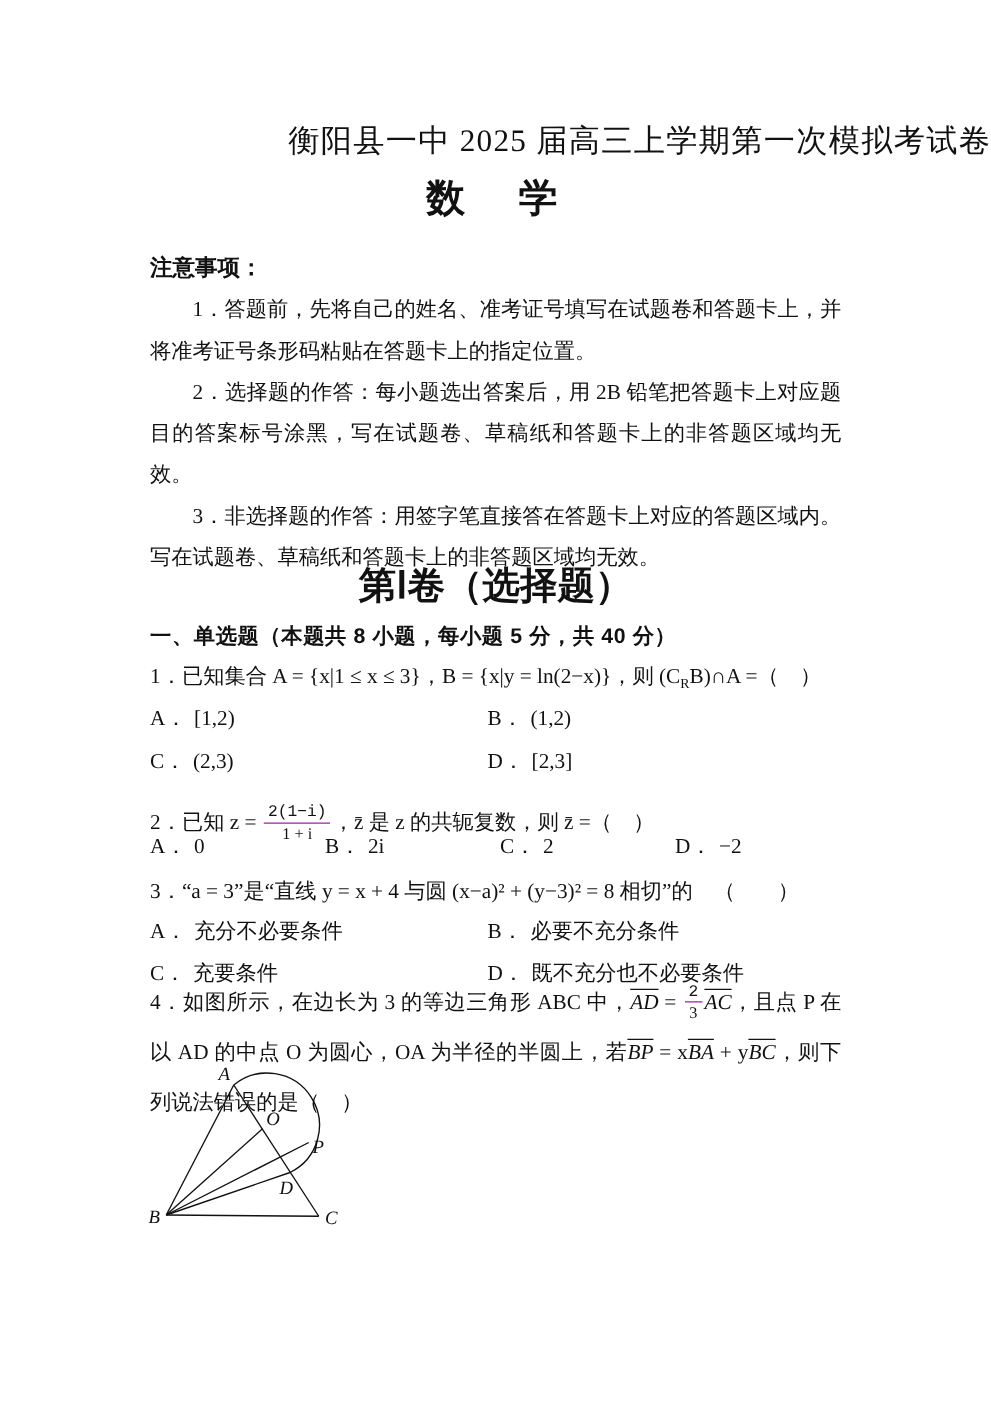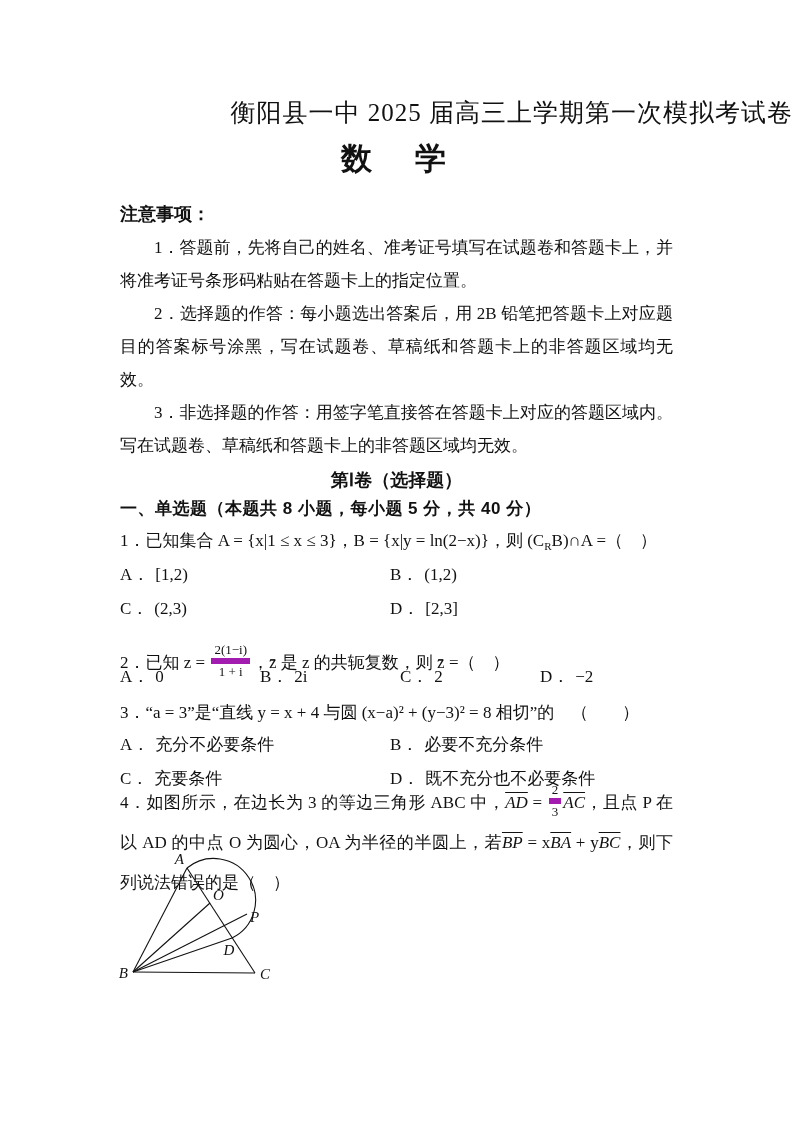--- a/index.html
+++ b/index.html
@@ -35,23 +35,22 @@
   .notices {
     top:231px;
     font-size:17px; line-height:33px;
     text-align:justify;
   }
   .notices p { margin:0; text-indent:2em; }
 
   .part1-heading {
     top:448px; left:0; width:100%;
     text-align:center;
-    font-size:18px; font-weight:bold;
+    font-size:30px; font-weight:bold;
     font-family:Liberation Serif, serif;
-    margin-top:20px;
   }
   .section-heading {
     top:497px;
     font-size:17px; font-weight:bold;
     font-family:"Liberation Sans","DejaVu Sans",sans-serif;
     letter-spacing:0.5px;
   }
 
   .stem { font-size:17px; line-height:26px; }
   .q1-stem { top:528px; }
@@ -67,21 +66,21 @@
   .q3-opts { top:730px; }
   .opt-label { margin-right:6px; }
 
   sub { font-size:0.65em; }
 
   .frac {
     display:inline-block; vertical-align:-0.55em;
     text-align:center; font-size:13px; line-height:1.2;
     margin:0 2px;
   }
-  .frac .num { display:block; border-bottom:6px solid #a21caf; padding:0 3px; }
+  .frac .num { display:block; border-bottom:1px solid #a21caf; padding:0 3px;font-family:Liberation Mono, monospace; }
   .frac .den { display:block; padding:0 3px; }
 
   .vec { font-style:italic; text-decoration:overline; }
 
   .figure { top:845px; left:105px; width:190px; height:145px; }
   .figure svg { display:block; }
   .fig-label {
     font-family:"Liberation Serif","DejaVu Serif",serif;
     font-style:italic; font-size:15px; fill:#111;
   }

